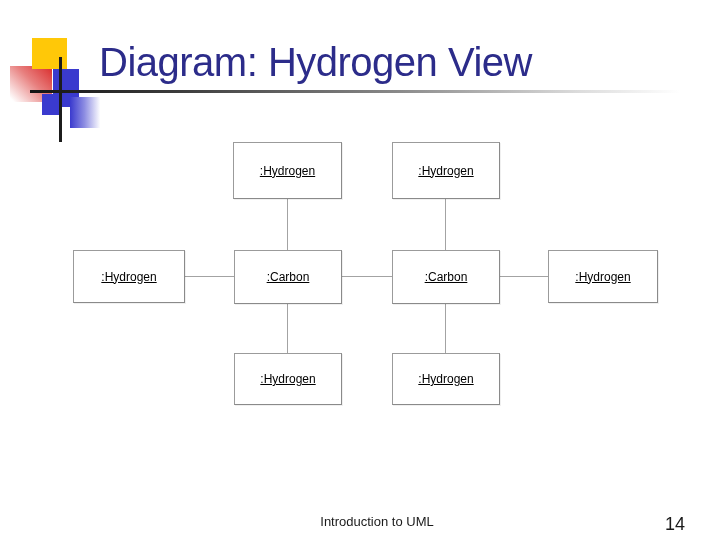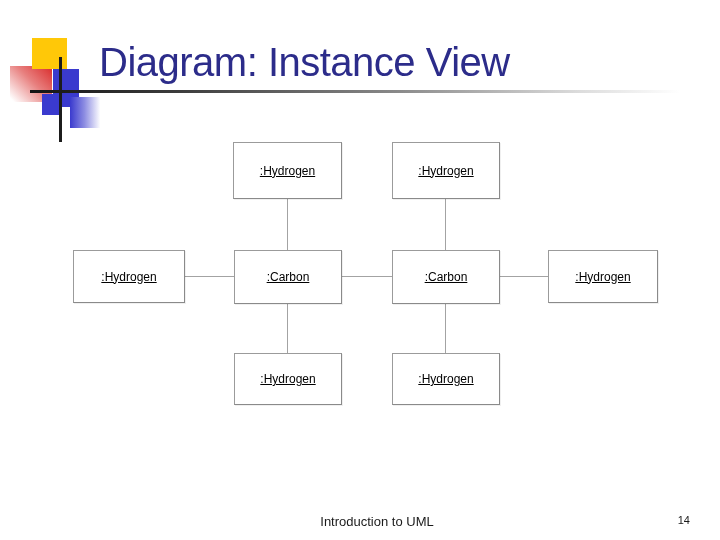--- a/index.html
+++ b/index.html
@@ -50,36 +50,36 @@
   .cv4{left:445px;top:302px;width:1px;height:51px;}
   .ch1{left:183px;top:276px;width:51px;height:1px;}
   .ch2{left:340px;top:276px;width:52px;height:1px;}
   .ch3{left:498px;top:276px;width:50px;height:1px;}
   
   .footer-center{
     position:absolute;left:0;top:514px;width:754px;text-align:center;
     font-size:13px;color:#1a1a1a;
   }
   .page-number{
-    position:absolute;left:660px;top:514px;width:30px;text-align:right;
-    font-size:11px;color:#1a1a1a;
+    position:absolute;left:660px;top:514px;width:30px;text-align:center;
+    font-size:18px;color:#1a1a1a;
   }
 </style>
 </head>
 <body>
 
 <div class="deco sq-red"></div>
 <div class="deco sq-yellow"></div>
 <div class="deco sq-blue-big"></div>
 <div class="deco sq-blue-small"></div>
 <div class="deco sq-blue-fade"></div>
 <div class="deco rule"></div>
 <div class="deco cross-v"></div>
 
-<div class="title">Diagram: Instance View</div>
+<div class="title">Diagram: Hydrogen View</div>
 
 <div class="conn cv1"></div>
 <div class="conn cv2"></div>
 <div class="conn cv3"></div>
 <div class="conn cv4"></div>
 <div class="conn ch1"></div>
 <div class="conn ch2"></div>
 <div class="conn ch3"></div>
 
 <div class="uml-box pos-t1">

